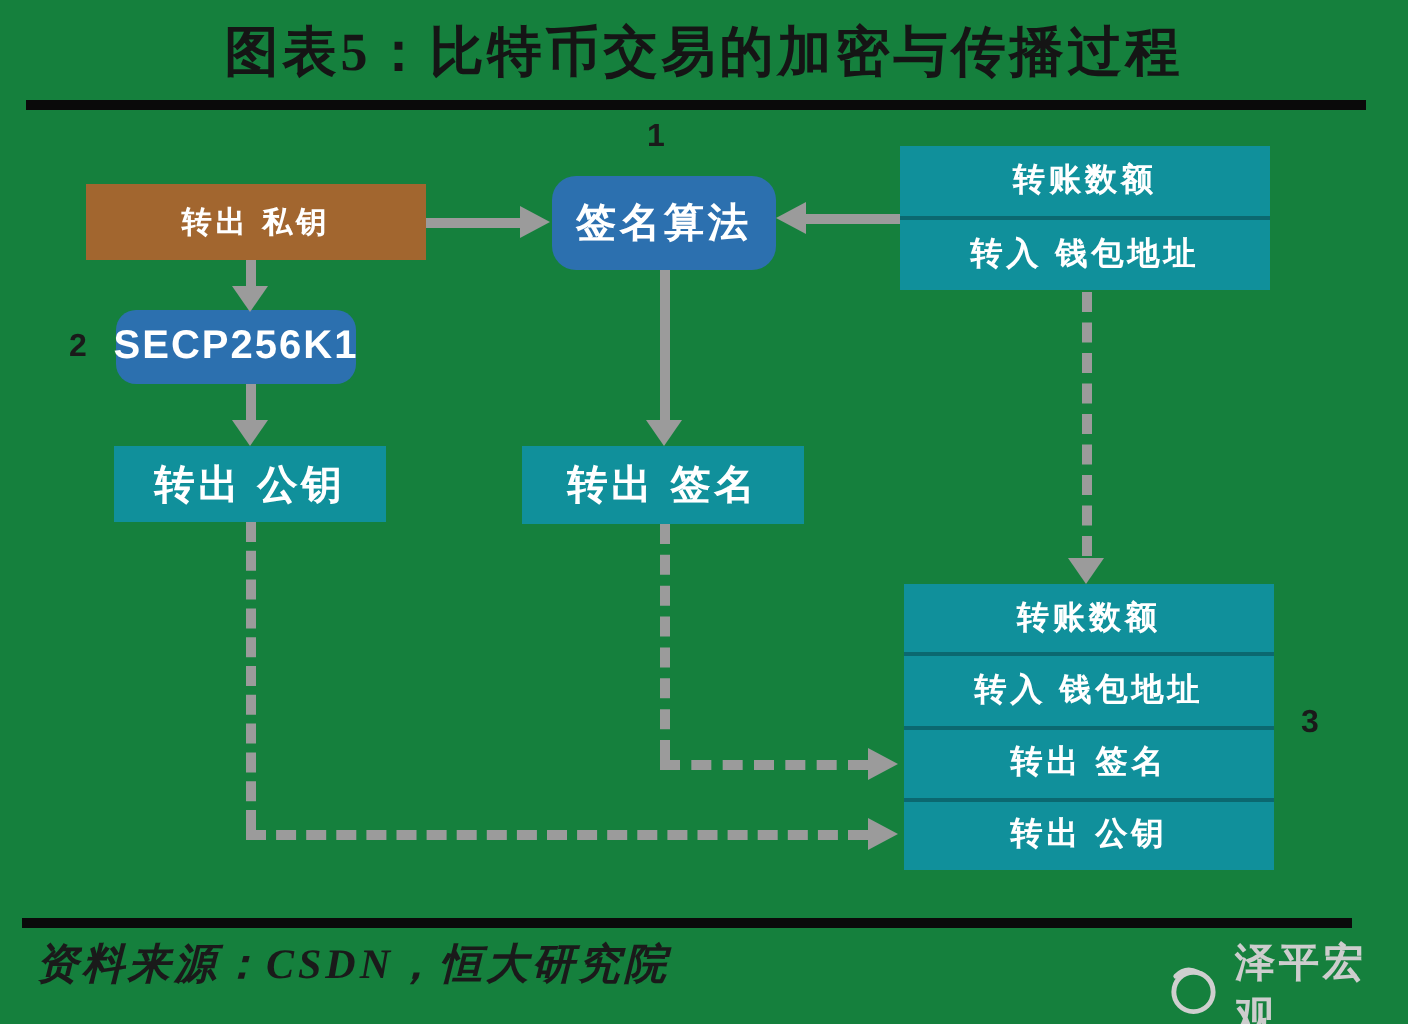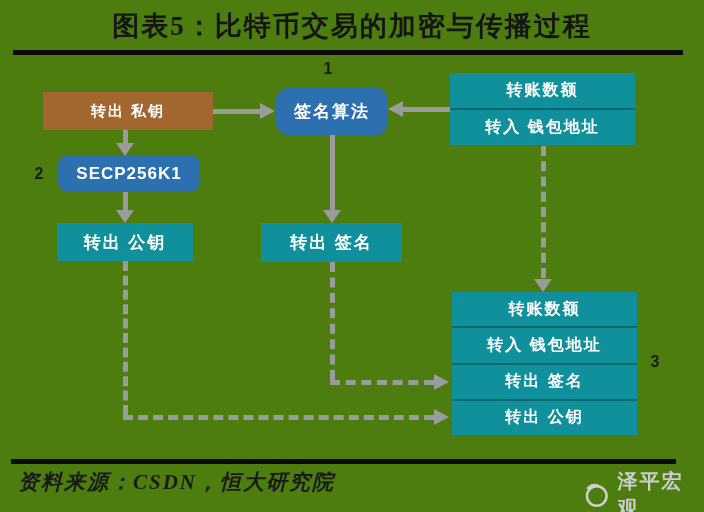--- a/index.html
+++ b/index.html
@@ -1,31 +1,31 @@
 <!DOCTYPE html>
 <html><head>
 <meta charset="utf-8">
 <style>
   html,body{margin:0;padding:0;background:#fff;}
   .canvas{
-    position:relative;width:704px;height:512px;background:#4d7c0f;overflow:hidden;
+    position:relative;width:704px;height:512px;background:#15803d;overflow:hidden;
     font-family:"Liberation Sans","DejaVu Sans",sans-serif;
   }
   .title{
     position:absolute;top:8px;left:0;width:100%;text-align:center;
     font-family:"Liberation Serif","DejaVu Serif",serif;
     font-size:27px;font-weight:bold;color:#151515;letter-spacing:2px;
   }
   .rule{position:absolute;background:#0a0a0a;height:5px;}
   .rule-top{left:13px;top:50px;width:670px;}
   .rule-bottom{left:11px;top:459px;width:665px;}
 
   .box{
     position:absolute;display:flex;align-items:center;justify-content:center;
-    color:#fff;font-weight:bold;font-size:17px;letter-spacing:2px;
+    color:#fff;font-weight:bold;font-size:20px;letter-spacing:2px;
   }
   .brown{background:#A2662F;}
   .blue{background:#2C70AF;}
   .teal{background:#10909B;}
   .rounded10{border-radius:10px;}
   .rounded12{border-radius:12px;}
 
   .group{position:absolute;display:flex;flex-direction:column;background:#10909B;}
   .group .row{
     flex:1;display:flex;align-items:center;justify-content:center;
@@ -68,21 +68,21 @@
 
   <div class="title">图表5：比特币交易的加密与传播过程</div>
   <div class="rule rule-top"></div>
 
   <div class="step-label" style="left:318px;top:60px;">1</div>
   <div class="step-label" style="left:29px;top:165px;">2</div>
   <div class="step-label" style="left:645px;top:353px;">3</div>
 
   <div class="box brown" style="left:43px;top:92px;width:170px;height:38px;font-size:15px;">转出 私钥</div>
 
-  <div class="box blue rounded10" style="left:58px;top:155px;width:142px;height:37px;letter-spacing:1px;">SECP256K1</div>
+  <div class="box blue rounded10" style="left:58px;top:155px;width:120px;height:37px;letter-spacing:1px;">SECP256K1</div>
 
   <div class="box teal" style="left:57px;top:223px;width:136px;height:38px;">转出 公钥</div>
 
   <div class="box blue rounded12" style="left:276px;top:88px;width:112px;height:47px;">签名算法</div>
 
   <div class="box teal" style="left:261px;top:223px;width:141px;height:39px;">转出 签名</div>
 
   <div class="group" style="left:450px;top:73px;width:185px;height:72px;">
     <div class="row">转账数额</div>
     <div class="row">转入 钱包地址</div>

